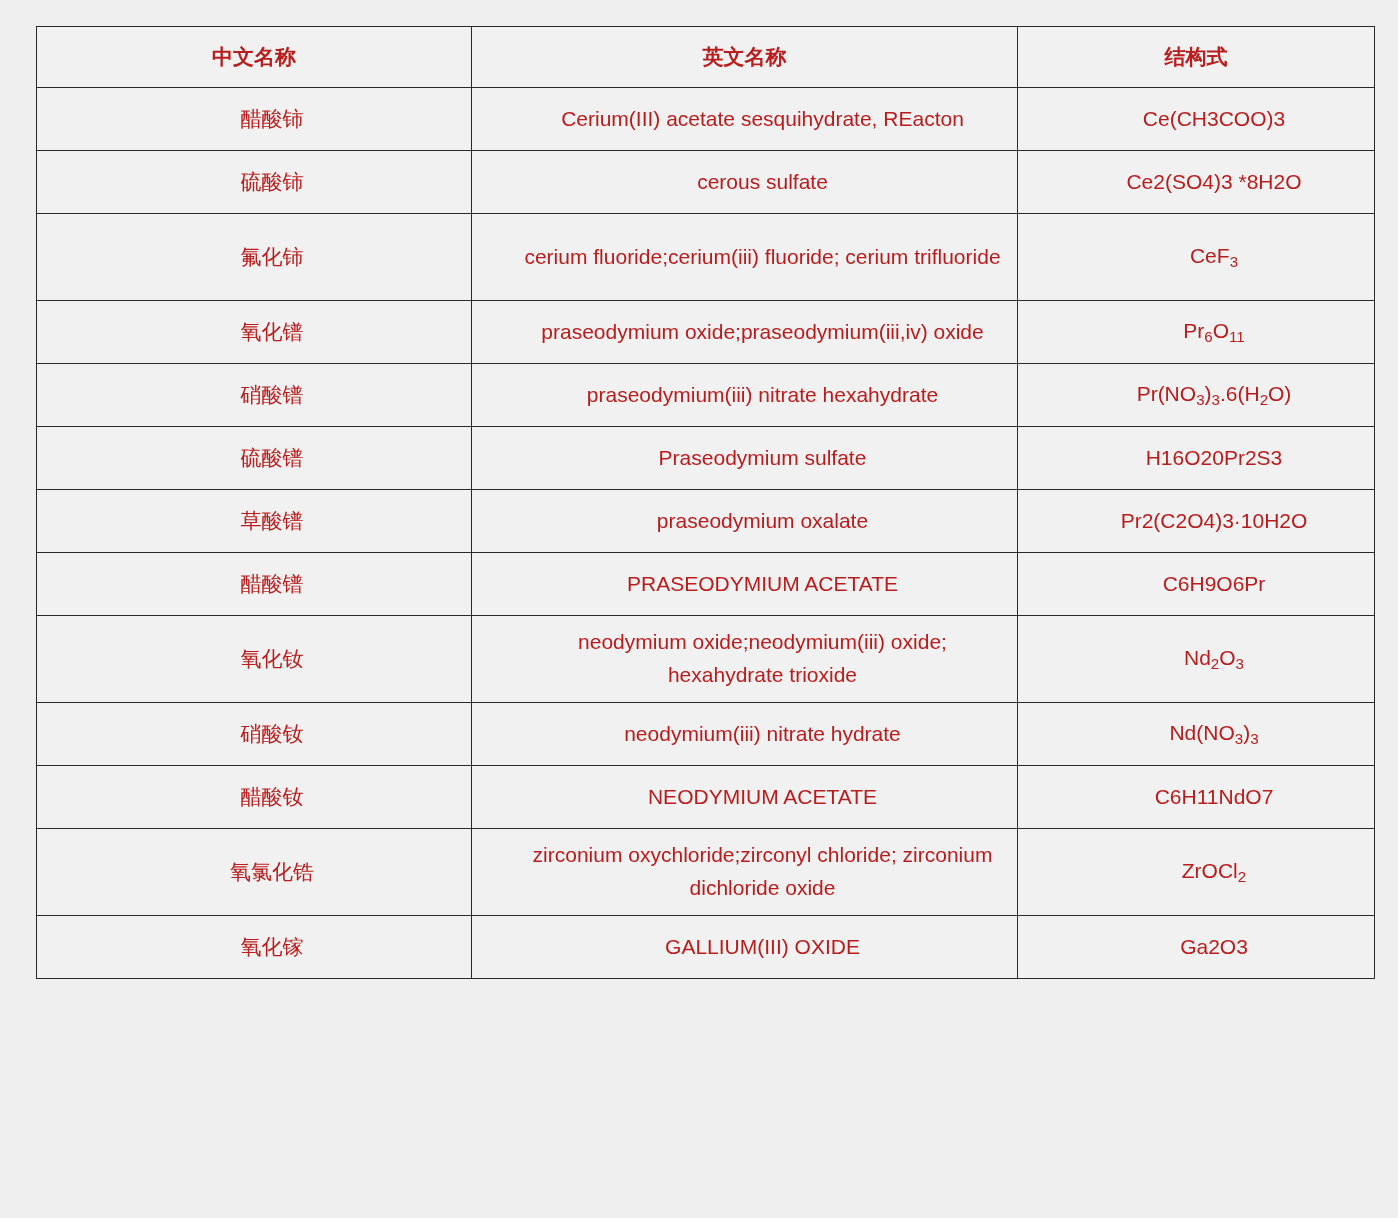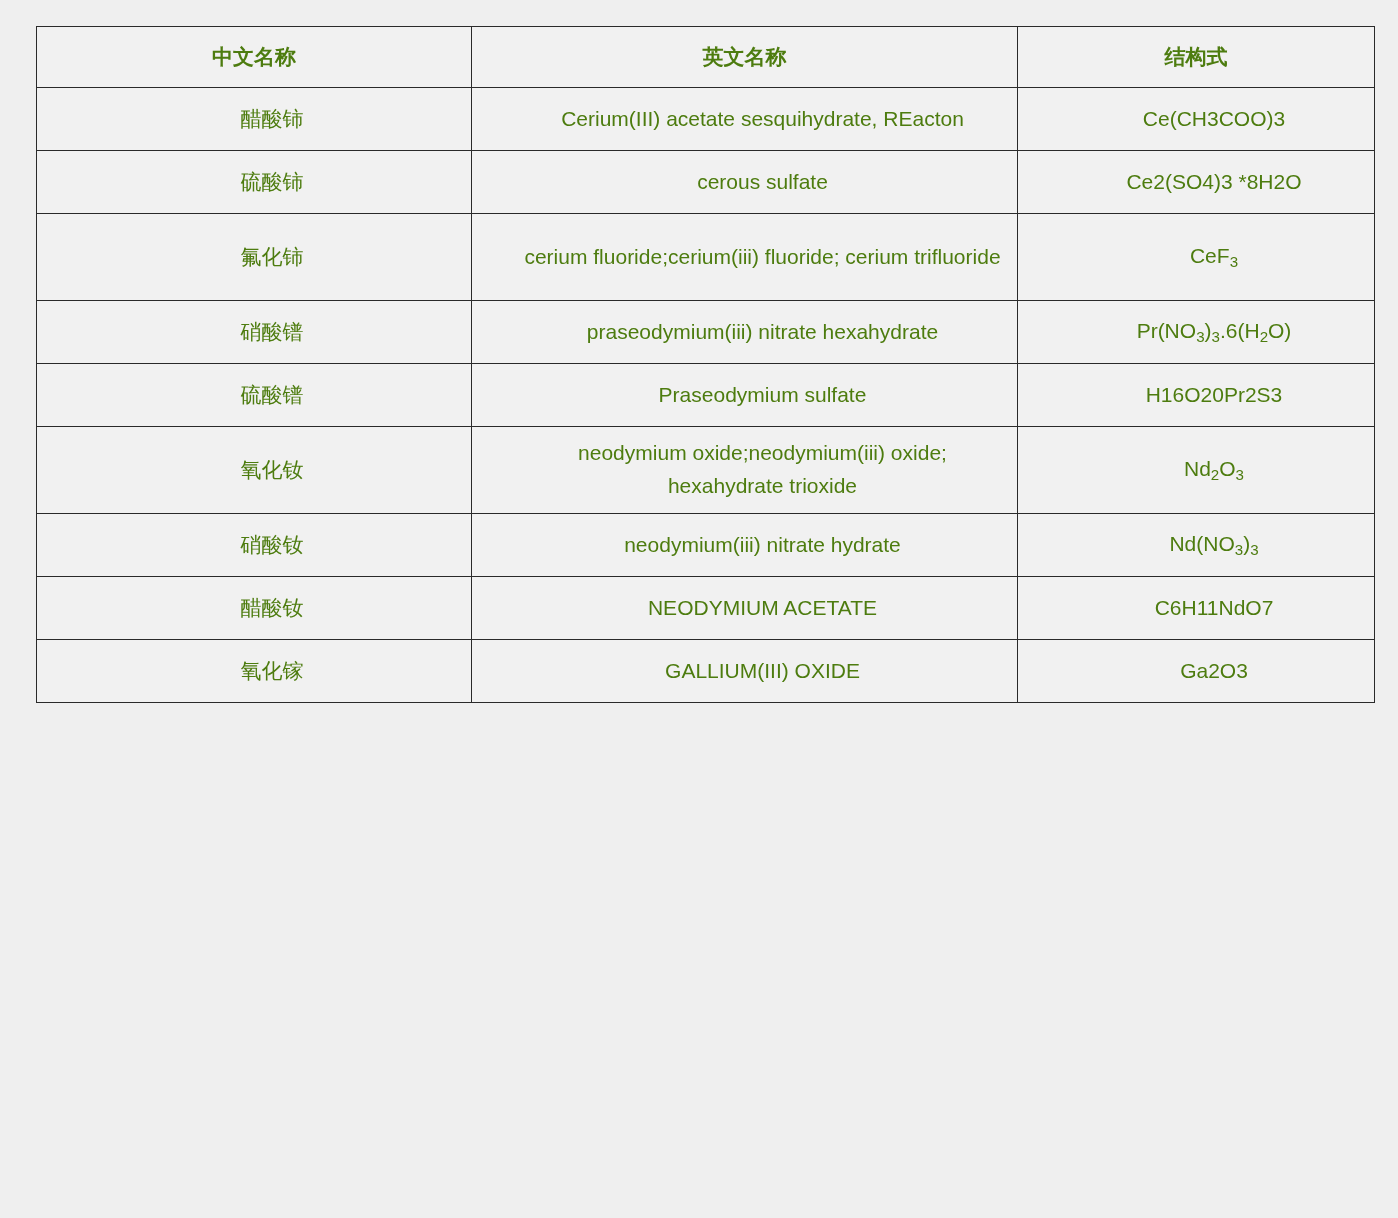--- a/index.html
+++ b/index.html
@@ -32,21 +32,21 @@
   }
   table.chem-table col.c1 { width: 435px; }
   table.chem-table col.c2 { width: 546px; }
   table.chem-table col.c3 { width: 357px; }
 
   table.chem-table th,
   table.chem-table td {
     border: 1px solid #2a2a2a;
     text-align: center;
     vertical-align: middle;
-    color: #4d7c0f;
+    color: #b91c1c;
     background: #f1f1f1;
     padding: 10px 12px;
     line-height: 1.55;
   }
   table.chem-table th {
     font-size: 21px;
     font-weight: bold;
     height: 40px;
   }
   table.chem-table td {
@@ -90,44 +90,64 @@
           <td class="cn">硫酸铈</td>
           <td class="en">cerous sulfate</td>
           <td class="formula">Ce2(SO4)3 *8H2O</td>
         </tr>
         <tr class="tall">
           <td class="cn">氟化铈</td>
           <td class="en">cerium fluoride;cerium(iii) fluoride; cerium trifluoride</td>
           <td class="formula">CeF<sub>3</sub></td>
         </tr>
         <tr class="short">
+          <td class="cn">氧化镨</td>
+          <td class="en">praseodymium oxide;praseodymium(iii,iv) oxide</td>
+          <td class="formula">Pr<sub>6</sub>O<sub>11</sub></td>
+        </tr>
+        <tr class="short">
           <td class="cn">硝酸镨</td>
           <td class="en">praseodymium(iii) nitrate hexahydrate</td>
           <td class="formula">Pr(NO<sub>3</sub>)<sub>3</sub>.6(H<sub>2</sub>O)</td>
         </tr>
         <tr class="short">
           <td class="cn">硫酸镨</td>
           <td class="en">Praseodymium sulfate</td>
           <td class="formula">H16O20Pr2S3</td>
+        </tr>
+        <tr class="short">
+          <td class="cn">草酸镨</td>
+          <td class="en">praseodymium oxalate</td>
+          <td class="formula">Pr2(C2O4)3·10H2O</td>
+        </tr>
+        <tr class="short">
+          <td class="cn">醋酸镨</td>
+          <td class="en">PRASEODYMIUM ACETATE</td>
+          <td class="formula">C6H9O6Pr</td>
         </tr>
         <tr class="tall">
           <td class="cn">氧化钕</td>
           <td class="en">neodymium oxide;neodymium(iii) oxide; hexahydrate trioxide</td>
           <td class="formula">Nd<sub>2</sub>O<sub>3</sub></td>
         </tr>
         <tr class="short">
           <td class="cn">硝酸钕</td>
           <td class="en">neodymium(iii) nitrate hydrate</td>
           <td class="formula">Nd(NO<sub>3</sub>)<sub>3</sub></td>
         </tr>
         <tr class="short">
           <td class="cn">醋酸钕</td>
           <td class="en">NEODYMIUM ACETATE</td>
           <td class="formula">C6H11NdO7</td>
         </tr>
+        <tr class="tall">
+          <td class="cn">氧氯化锆</td>
+          <td class="en">zirconium oxychloride;zirconyl chloride; zirconium dichloride oxide</td>
+          <td class="formula">ZrOCl<sub>2</sub></td>
+        </tr>
         <tr class="short">
           <td class="cn">氧化镓</td>
           <td class="en">GALLIUM(III) OXIDE</td>
           <td class="formula">Ga2O3</td>
         </tr>
       </tbody>
   </table>
 </div>
 
 </body></html>

